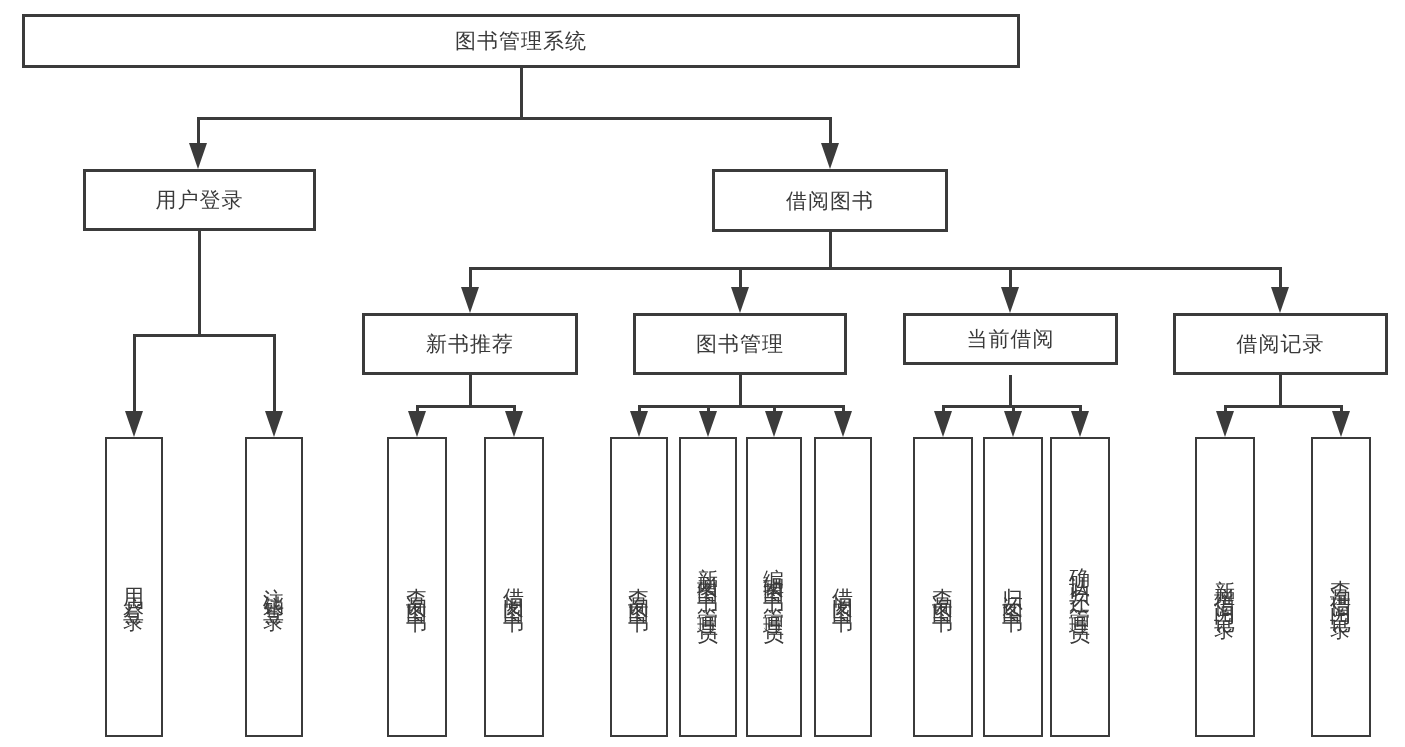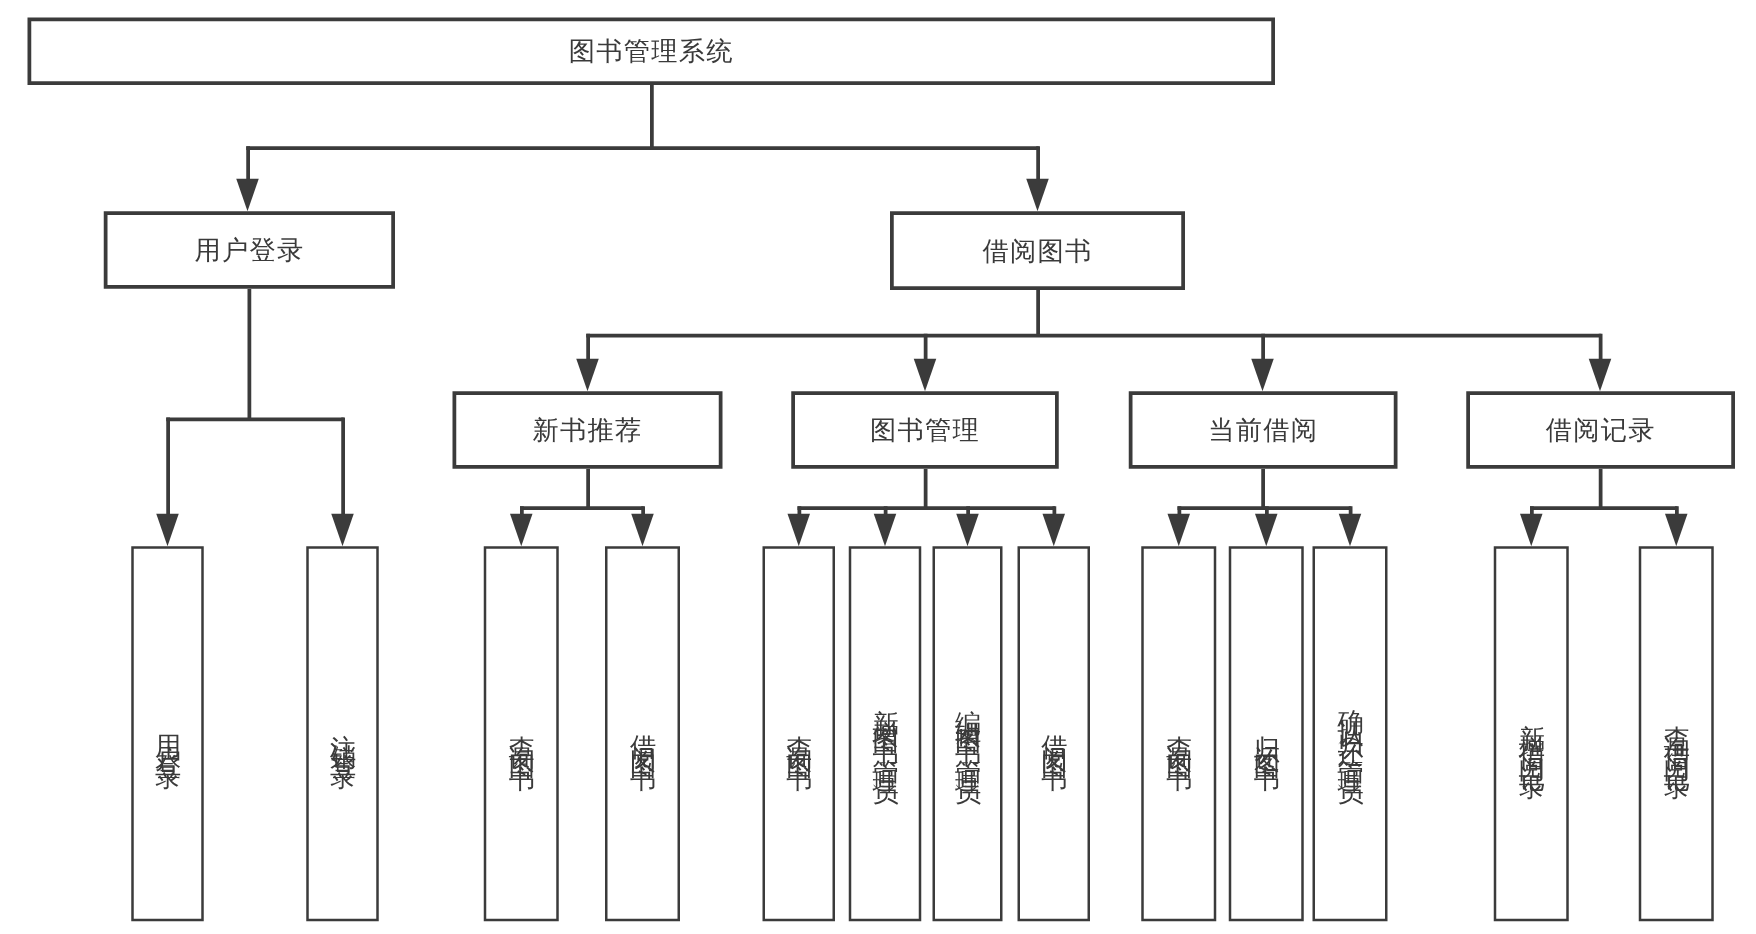--- a/index.html
+++ b/index.html
@@ -72,21 +72,21 @@
   <div class="arrow" style="left:1001px;top:287px;"></div>
   <div class="ln vln" style="left:1279px;top:267px;height:22px;"></div>
   <div class="arrow" style="left:1271px;top:287px;"></div>
 
   <div class="hbox" style="left:362px;top:313px;width:216px;height:62px;">
     <span>新书推荐</span>
   </div>
   <div class="hbox" style="left:633px;top:313px;width:214px;height:62px;">
     <span>图书管理</span>
   </div>
-  <div class="hbox" style="left:903px;top:313px;width:215px;height:62px;">
+  <div class="hbox" style="left:903px;top:313px;width:215px;height:52px;">
     <span>当前借阅</span>
   </div>
   <div class="hbox" style="left:1173px;top:313px;width:215px;height:62px;">
     <span>借阅记录</span>
   </div>
 
   <div class="ln vln" style="left:469px;top:375px;height:32px;"></div>
   <div class="ln hln" style="left:416px;top:405px;width:99px;"></div>
   <div class="ln vln" style="left:416px;top:405px;height:10px;"></div>
   <div class="arrow" style="left:408px;top:411px;"></div>

